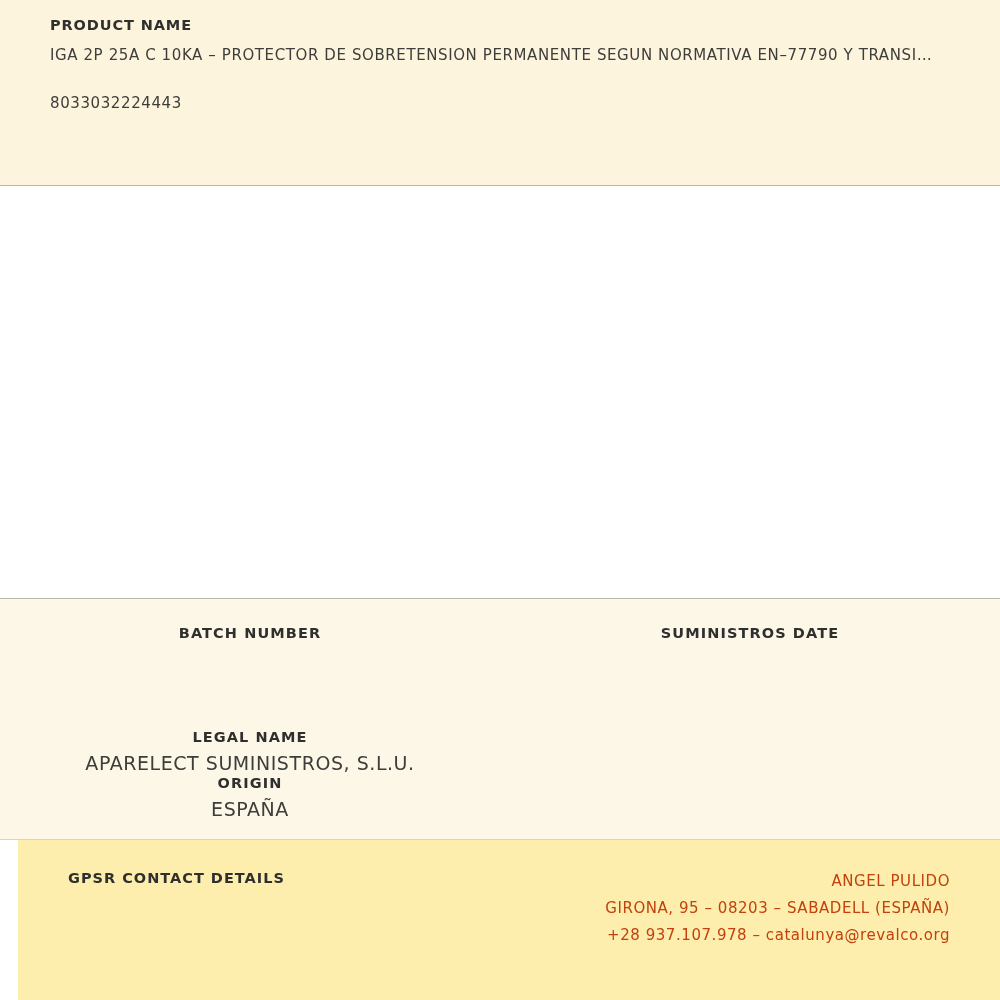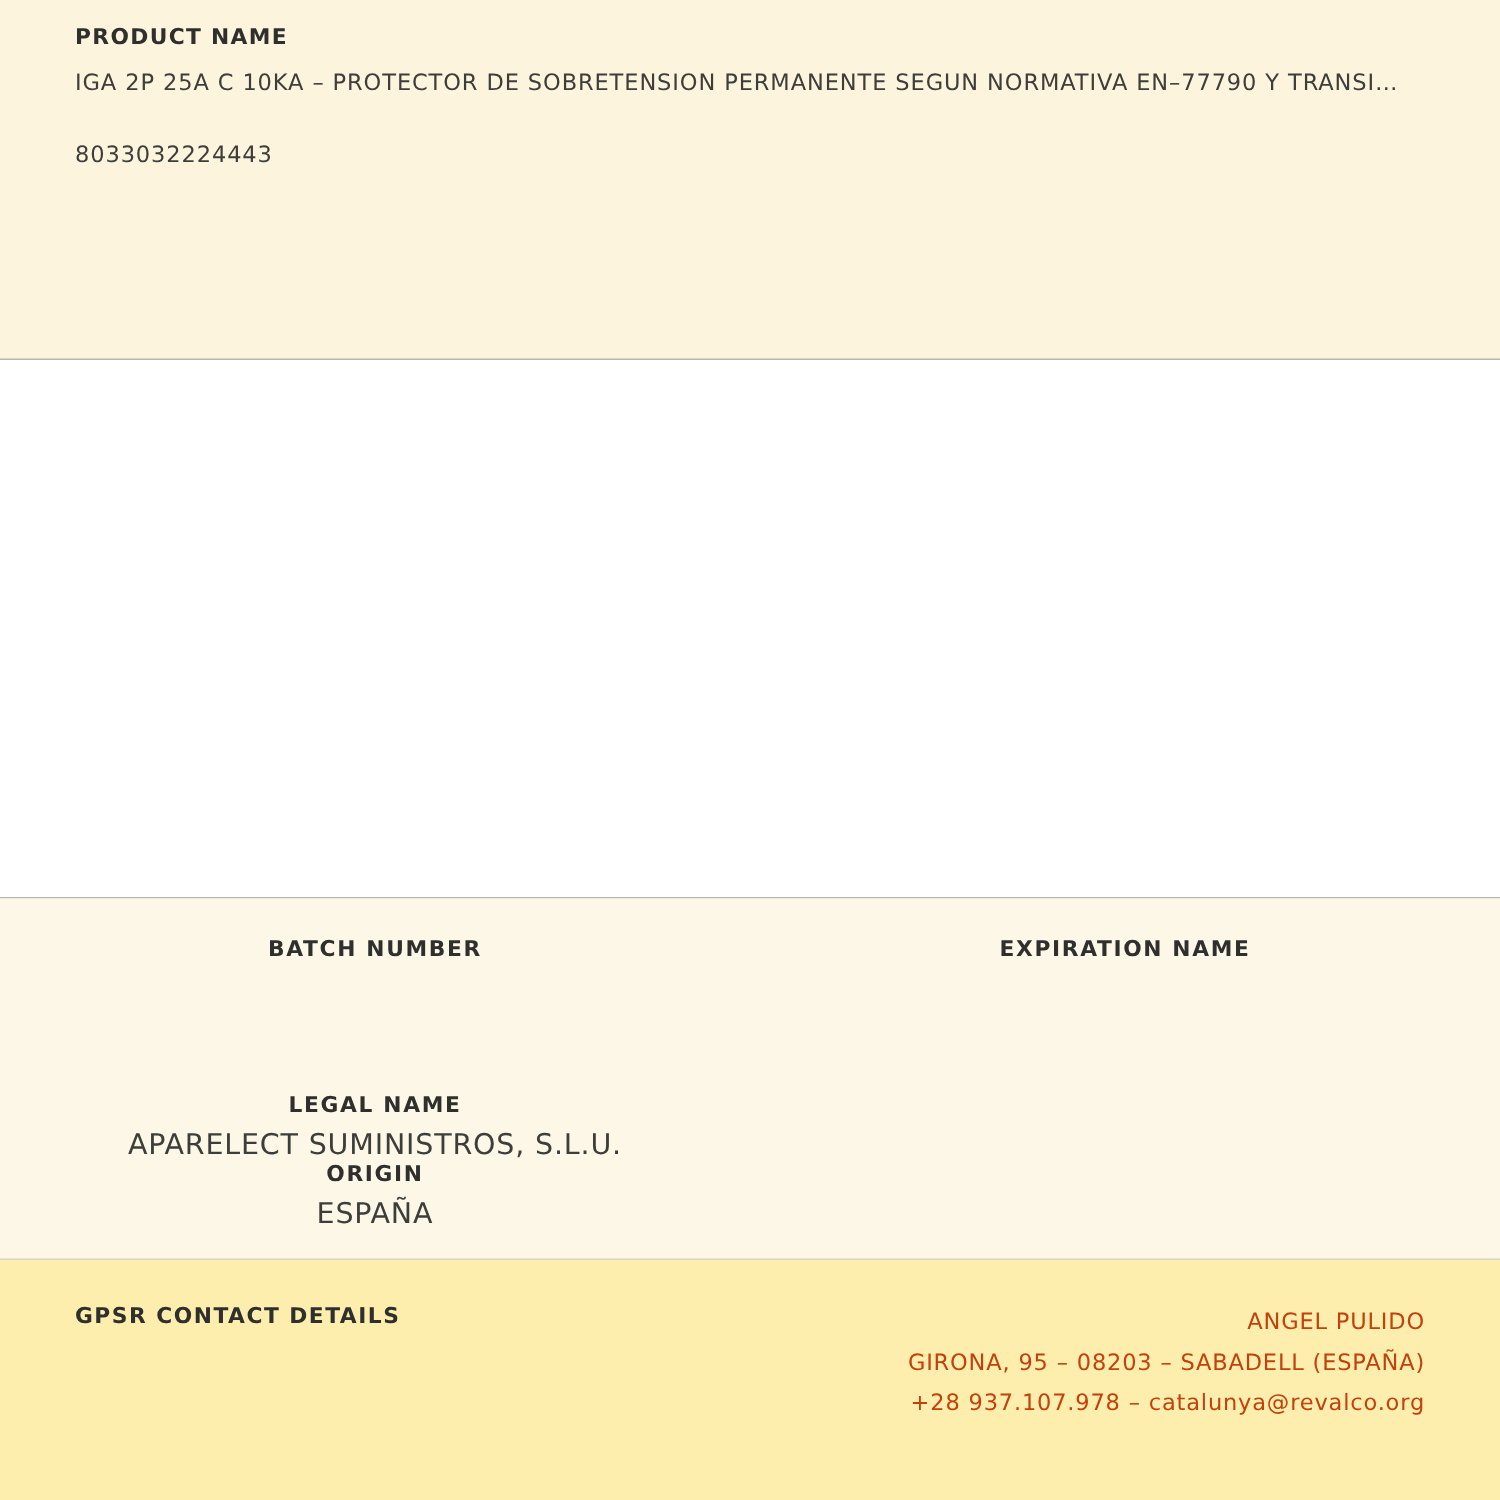--- a/index.html
+++ b/index.html
@@ -21,21 +21,21 @@
     flex-direction: column;
     position: relative;
   }
 
   
   .top-block {
     background: #fdf4de;
     padding: 18px 50px 22px 50px;
     border-bottom: 1px solid #b9b6ad;
     box-sizing: border-box;
-    height: 240px;
+    height: 186px;
   }
   .field-label {
     font-size: 14.5px;
     font-weight: bold;
     letter-spacing: 0.9px;
     color: #2f2f2d;
     margin: 0 0 12px 0;
     line-height: 1.1;
   }
   .field-value {
@@ -93,20 +93,21 @@
 
   
   .footer-block {
     background: #fdeeae;
     box-sizing: border-box;
     padding: 28px 50px 0 50px;
     height: 160px;
     display: flex;
     justify-content: space-between;
     align-items: flex-start;
+    margin-left: 18px;
   }
   .footer-label {
     font-size: 14.5px;
     font-weight: bold;
     letter-spacing: 1.0px;
     color: #2f2f2d;
     line-height: 1.2;
     margin: 0;
     padding-top: 2px;
   }
@@ -135,21 +136,21 @@
 
   <div class="middle-block"></div>
 
   <div class="info-block">
     <div class="info-row">
       <div class="info-col">
         <p class="info-label">BATCH NUMBER</p>
         <p class="info-value"></p>
       </div>
       <div class="info-col">
-        <p class="info-label">EXPIRATION NAME</p>
+        <p class="info-label">SUMINISTROS DATE</p>
         <p class="info-value"></p>
       </div>
     </div>
     <div class="info-row second">
       <div class="info-col">
         <p class="info-label">LEGAL NAME</p>
         <p class="info-value">APARELECT SUMINISTROS, S.L.U.</p>
       </div>
       <div class="info-col">
         <p class="info-label">ORIGIN</p>

